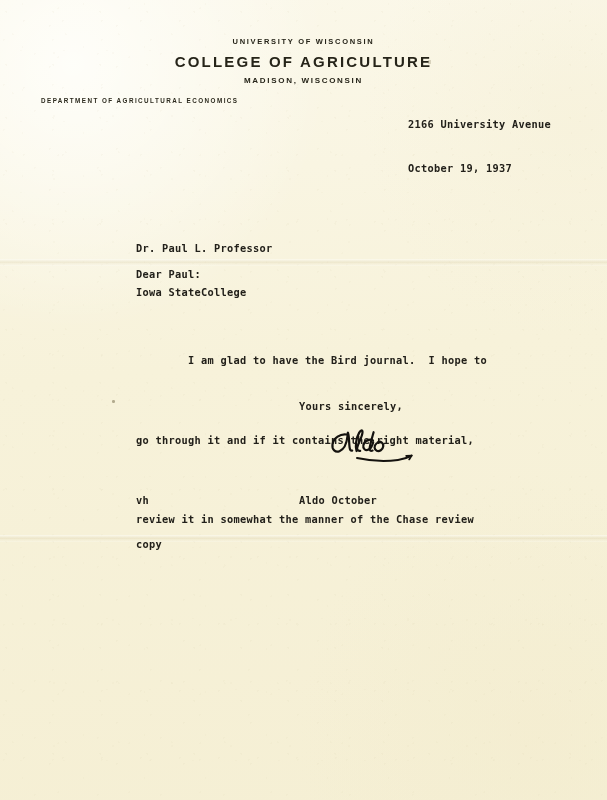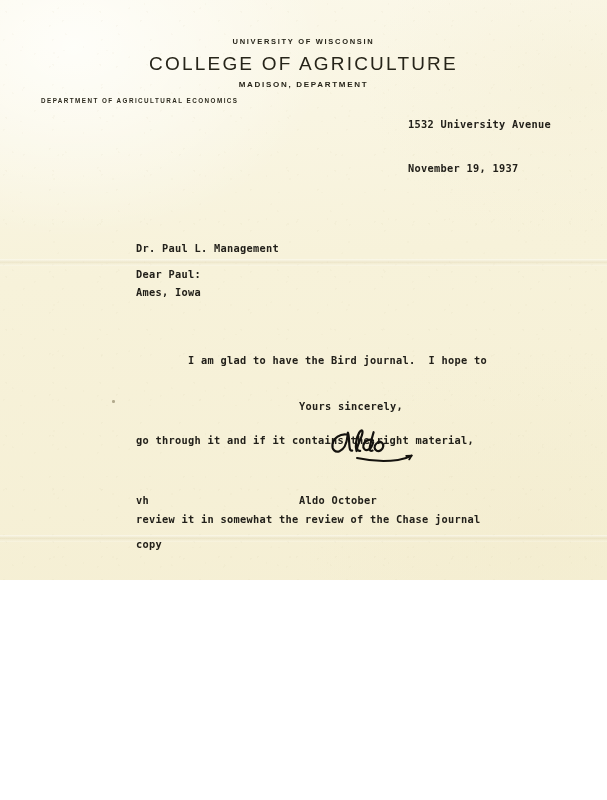--- a/index.html
+++ b/index.html
@@ -11,21 +11,21 @@
     width: 607px;
     height: 800px;
     overflow: hidden;
     font-family: "Liberation Sans", sans-serif;
   }
 
   
   .page {
     position: relative;
     width: 607px;
-    height: 580px;
+    height: 800px;
     background: #faf6e2;
     background-image:
       radial-gradient(ellipse 70% 55% at 12% 8%,  rgba(255,255,252,0.85) 0%, rgba(255,255,252,0) 60%),
       radial-gradient(ellipse 60% 50% at 88% 92%, rgba(243,236,206,0.55) 0%, rgba(243,236,206,0) 65%),
       radial-gradient(ellipse 50% 40% at 95% 15%, rgba(245,239,214,0.5) 0%, rgba(245,239,214,0) 70%),
       linear-gradient(175deg, #fbf8ea 0%, #f7f2da 45%, #f5efd4 100%);
     overflow: hidden;
   }
 
   
@@ -79,23 +79,23 @@
     text-align: center;
     color: #262419;
   }
   .lh-university {
     font-size: 7.5px;
     letter-spacing: 1.7px;
     font-weight: 700;
     line-height: 1;
   }
   .lh-college {
-    font-size: 19px;
+    font-size: 15px;
     letter-spacing: 2.2px;
-    font-weight: 400;
+    font-weight: 700;
     line-height: 1;
     margin-top: 8px;
   }
   .lh-city {
     font-size: 8px;
     letter-spacing: 1.7px;
     font-weight: 700;
     line-height: 1;
     margin-top: 8px;
   }
@@ -204,43 +204,43 @@
 
 <div class="page">
 
   <div class="grain"></div>
   <div class="fold fold-1"></div>
   <div class="fold fold-2"></div>
 
   <div class="letterhead">
     <div class="lh-university">UNIVERSITY OF WISCONSIN</div>
     <div class="lh-college">COLLEGE OF AGRICULTURE</div>
-    <div class="lh-city">MADISON, DEPARTMENT</div>
+    <div class="lh-city">MADISON, WISCONSIN</div>
   </div>
 
   <div class="department">DEPARTMENT OF AGRICULTURAL ECONOMICS</div>
 
   <div class="stray stray-top"></div>
 
   <div class="tw return-address">
-    <div>1532 University Avenue</div>
-    <div>November 19, 1937</div>
+    <div>2166 University Avenue</div>
+    <div>October 19, 1937</div>
   </div>
 
   <div class="tw recipient">
-    <div>Dr. Paul L. Management</div>
-    <div>Ames, Iowa</div>
+    <div>Dr. Paul L. Professor</div>
+    <div>Iowa StateCollege</div>
   </div>
 
   <div class="tw salutation">Dear Paul:</div>
 
   <div class="tw body-text">
     <div>        I am glad to have the Bird journal.  I hope to</div>
     <div>go through it and if it contains the right material,</div>
-    <div>review it in somewhat the review of the Chase journal</div>
+    <div>review it in somewhat the manner of the Chase review</div>
   </div>
 
   <div class="stray stray-left"></div>
 
   <div class="tw closing">Yours sincerely,</div>
 
   <div class="signature">
     <svg width="120" height="44" viewBox="0 0 120 44" fill="none" xmlns="http://www.w3.org/2000/svg">
       <g stroke="#14120e" stroke-linecap="round" stroke-linejoin="round" fill="none">
 

